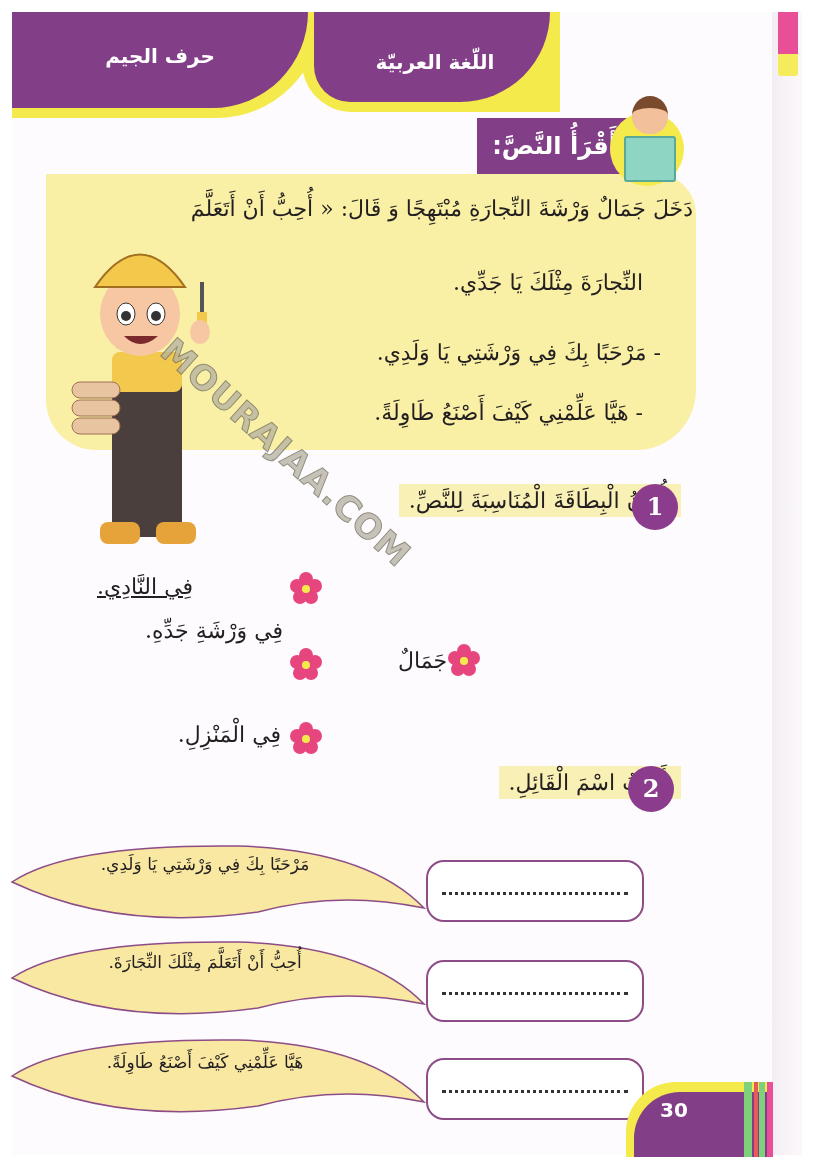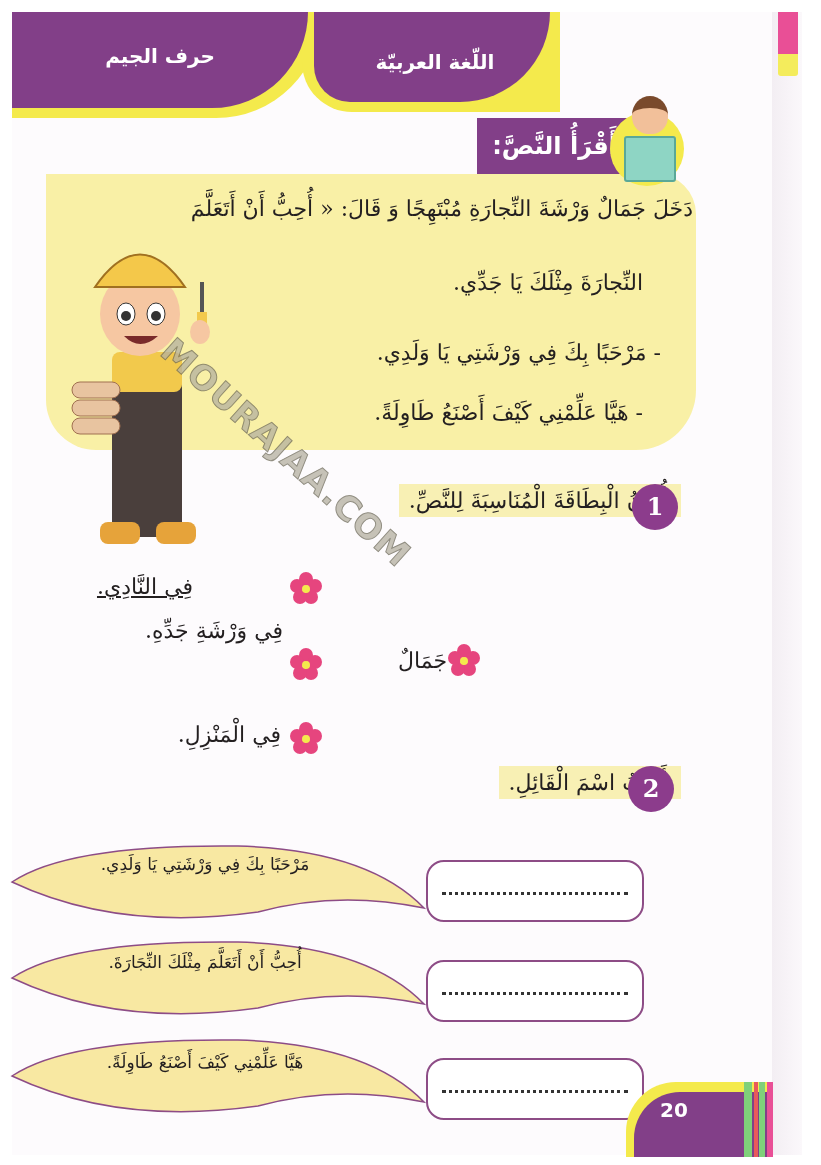--- a/index.html
+++ b/index.html
@@ -178,17 +178,17 @@
 <svg class="bubble" style="left:8px; top:1036px;" width="420" height="80" viewBox="0 0 420 80">
     <path d="M4 40 Q60 2 230 4 Q360 8 416 66 Q330 48 250 70 Q110 90 4 40 Z" fill="#f8e8a2" stroke="#8d4c86" stroke-width="1.5"></path>
   </svg>
 <div class="bubble-text" style="left:30px; top:1052px; width:350px;">هَيَّا عَلِّمْنِي كَيْفَ أَصْنَعُ طَاوِلَةً.</div>
 <div class="answer-box" style="left:426px; top:1058px;">
     <div class="answer-dots"></div>
   </div>
 
 <div class="foot-y"></div>
 <div class="foot-p"></div>
-<div class="page-num">20</div>
+<div class="page-num">30</div>
 <div class="tab" style="left:744px; width:8px; background:#7fd07a;"></div>
 <div class="tab" style="left:754px; width:4px; background:#e85a5a;"></div>
 <div class="tab" style="left:759px; width:6px; background:#7fd07a;"></div>
 <div class="tab" style="left:767px; width:6px; background:#e94f96;"></div>
 
 </body></html>

